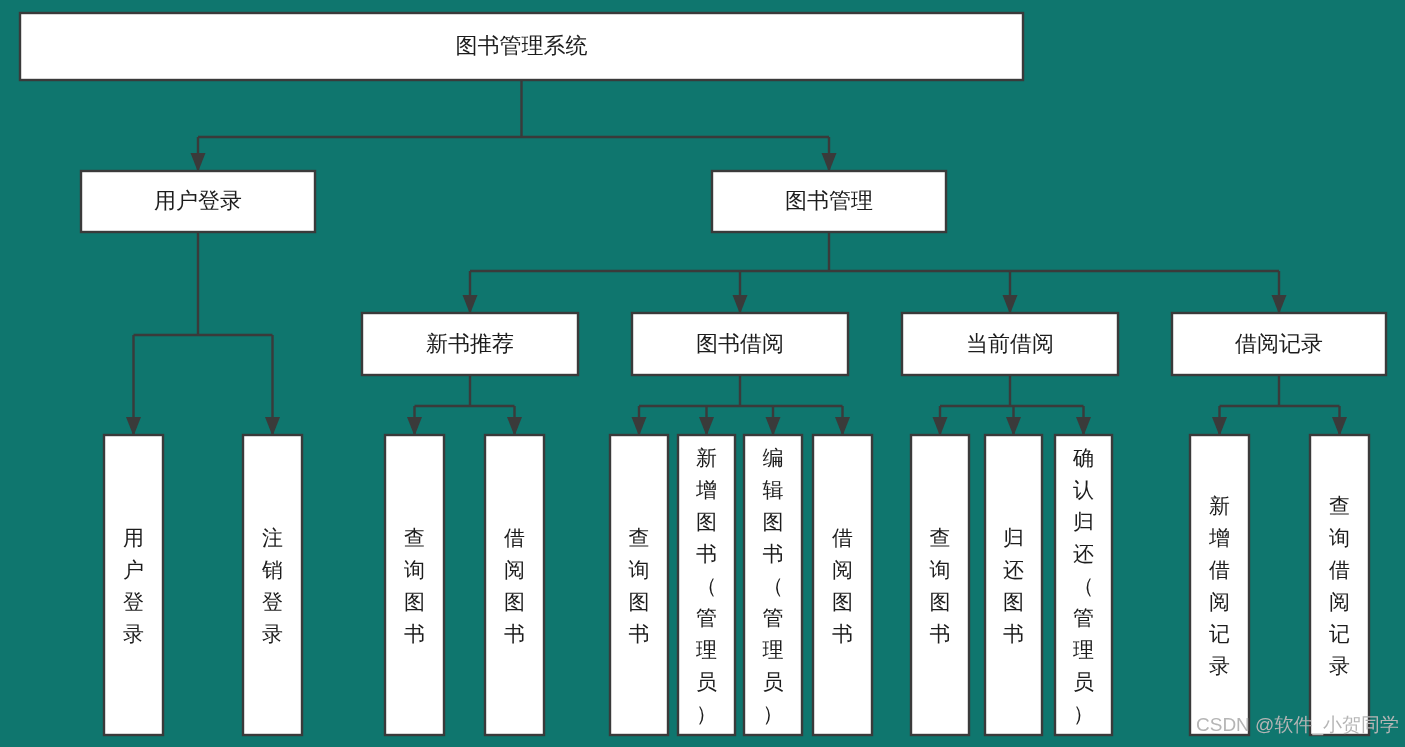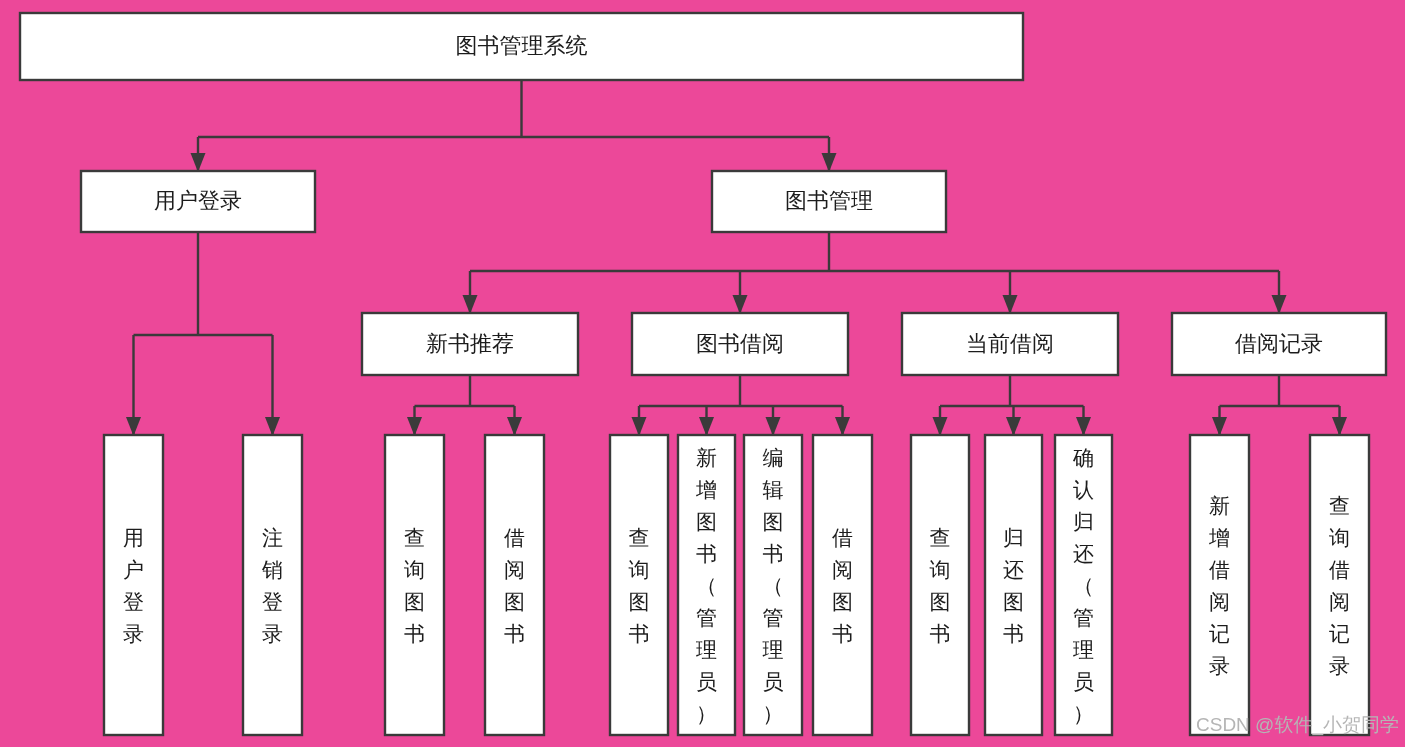--- a/index.html
+++ b/index.html
@@ -7,21 +7,21 @@
     padding: 0;
     background: #ffffff;
   }
   body {
     font-family: "Liberation Sans", "DejaVu Sans", sans-serif;
   }
   #diagram-root {
     position: relative;
     width: 1405px;
     height: 747px;
-    background: #ec4899;
+    background: #0f766e;
     overflow: hidden;
   }
   svg.diagram-canvas {
     position: absolute;
     top: 0;
     left: 0;
     width: 1405px;
     height: 747px;
     display: block;
   }

